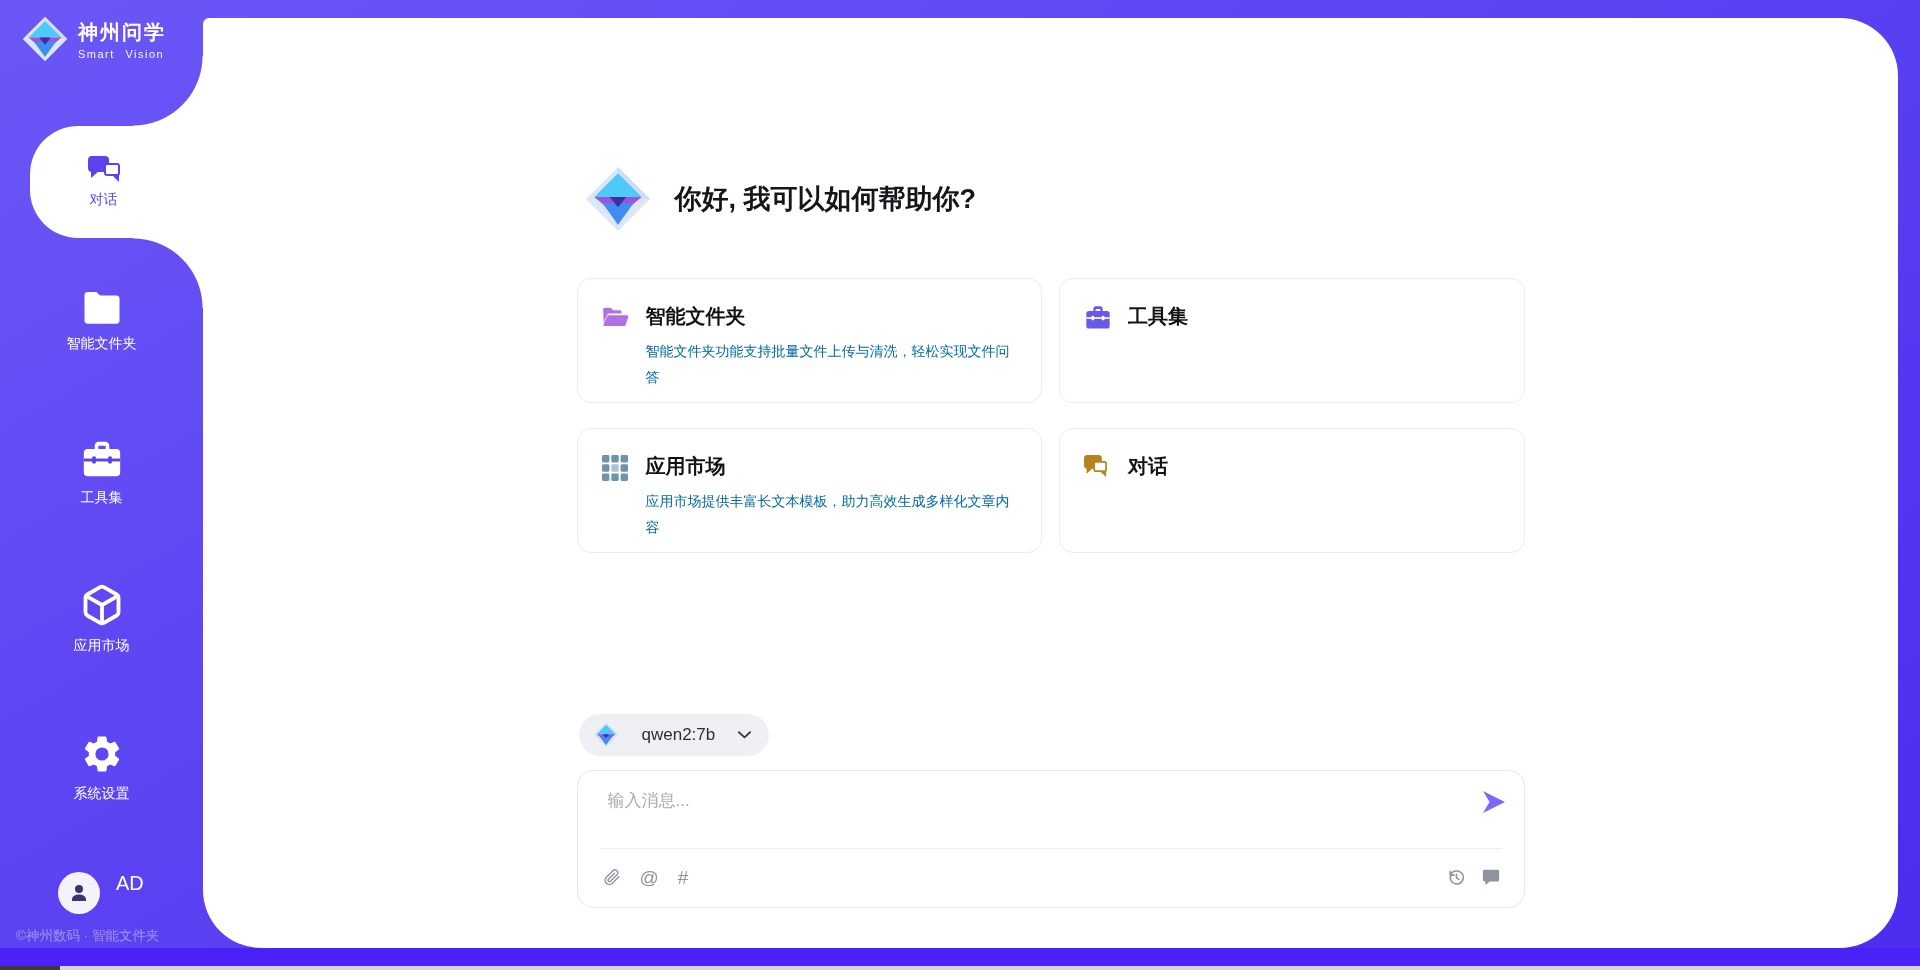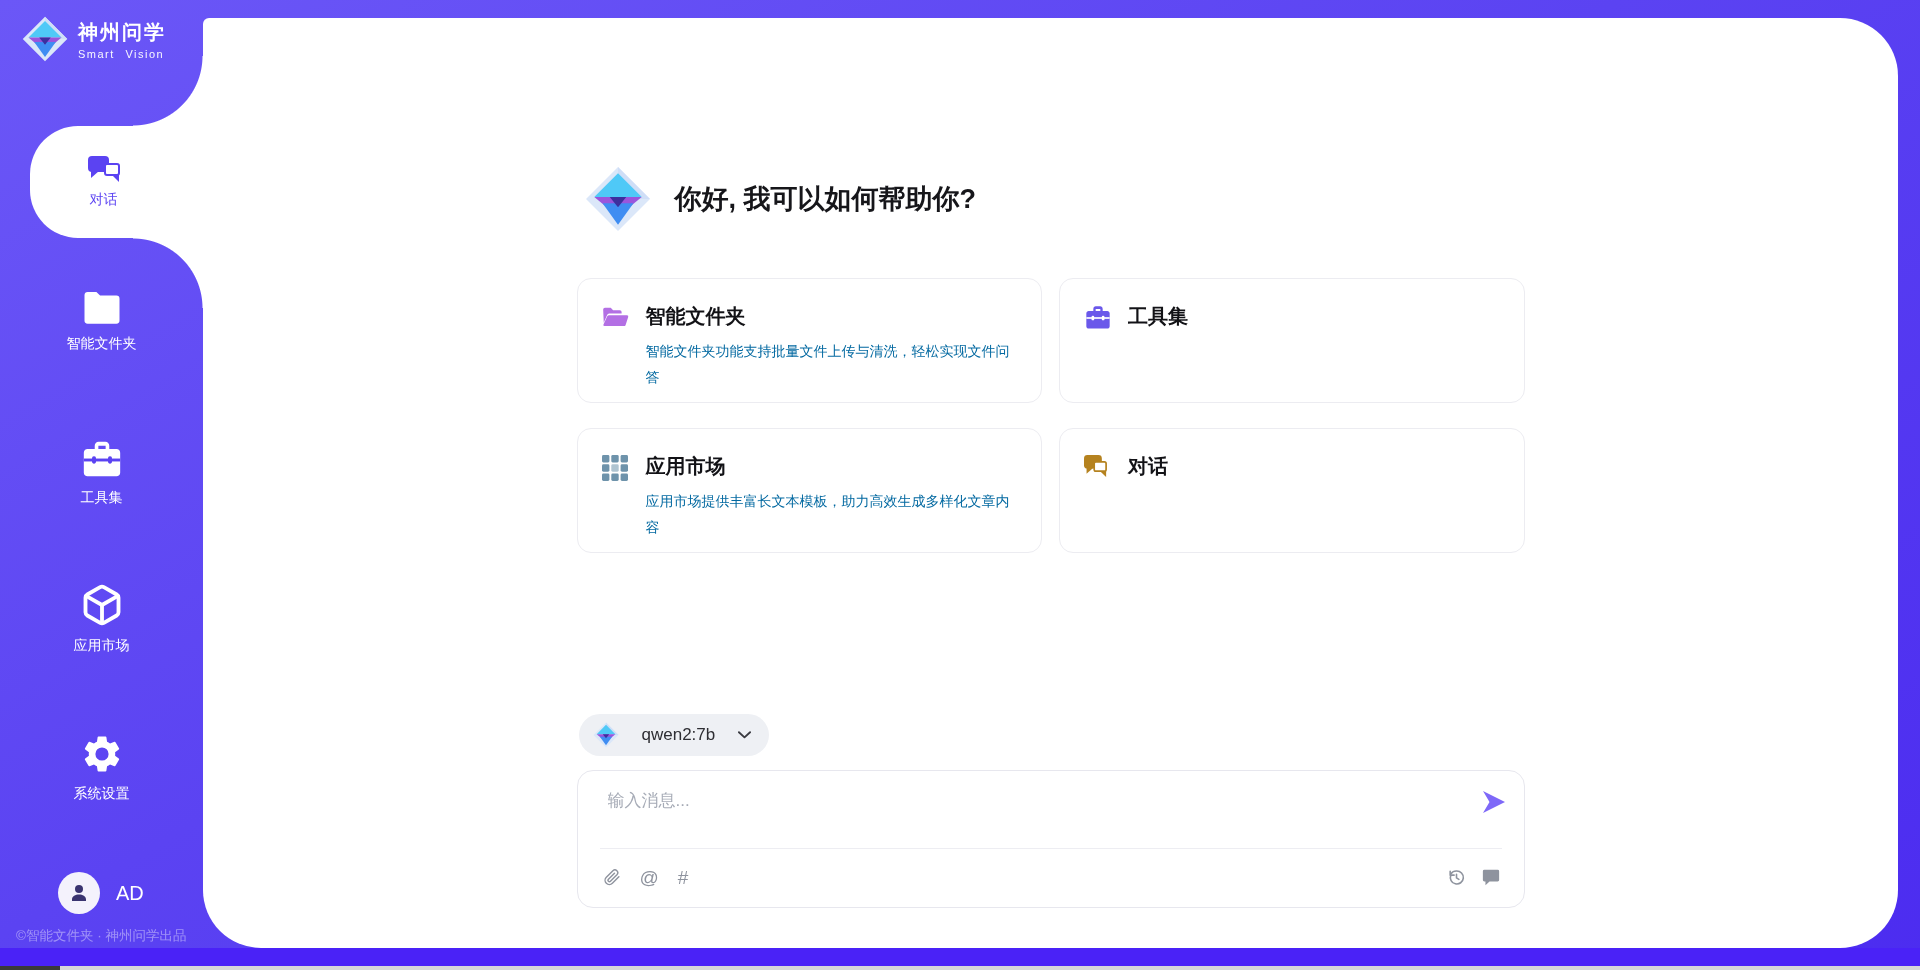--- a/index.html
+++ b/index.html
@@ -29,21 +29,21 @@
 
   
   .brand { position:absolute; left:22px; top:16px; display:flex; align-items:center; gap:10px; color:#fff; }
   .brand .bname { font-size:20px; font-weight:700; letter-spacing:2px; }
   .brand .bsub  { font-size:11px; letter-spacing:1.5px; word-spacing:6px; opacity:.95; margin-top:2px; }
 
   .nav-item { position:absolute; left:0; width:203px; display:flex; flex-direction:column;
               align-items:center; gap:9px; color:#fff; cursor:pointer; }
   .nav-item .nav-label { font-size:14px; }
 
-  .user-row { position:absolute; left:58px; top:872px; display:flex; align-items:center; gap:16px; cursor:pointer; }
+  .user-row { position:absolute; left:58px; top:872px; display:flex; align-items:flex-start; gap:16px; cursor:pointer; }
   .avatar { width:42px; height:42px; border-radius:50%; background:#f4f2fc; color:#3a3470;
             display:flex; align-items:center; justify-content:center; }
   .user-name { color:#fff; font-size:20px; font-weight:500; }
   .side-footer { position:absolute; left:16px; top:927px; color:rgba(255,255,255,.42); font-size:13.5px; }
 
   
   .chat-ic { position:relative; display:inline-block; width:32px; height:28px; --chat-bg:#fff; }
   .chat-ic .b1 { position:absolute; left:0; top:0; width:21px; height:16px; background:currentColor; border-radius:4px; }
   .chat-ic .b1::after { content:""; position:absolute; left:3px; bottom:-6px;
                         border-top:7px solid currentColor; border-right:8px solid transparent; }
@@ -278,20 +278,20 @@
   <div class="user-row">
     <div class="avatar">
       <svg width="24" height="24" viewBox="0 0 24 24" fill="currentColor">
           <circle cx="12" cy="8" r="4"></circle>
           <path d="M12 13.5c-3.6 0-7 1.9-7 4.7V20h14v-1.8c0-2.8-3.4-4.7-7-4.7z"></path>
         </svg>
     </div>
     <span class="user-name">AD</span>
   </div>
 
-  <div class="side-footer">©智能文件夹 · 神州问学出品</div>
+  <div class="side-footer">©神州数码 · 智能文件夹</div>
 
   <div class="bottom-strip"></div>
   <div class="bottom-line">
       <div class="dark-seg"></div>
     </div>
 
 </div>
 
 </body></html>

